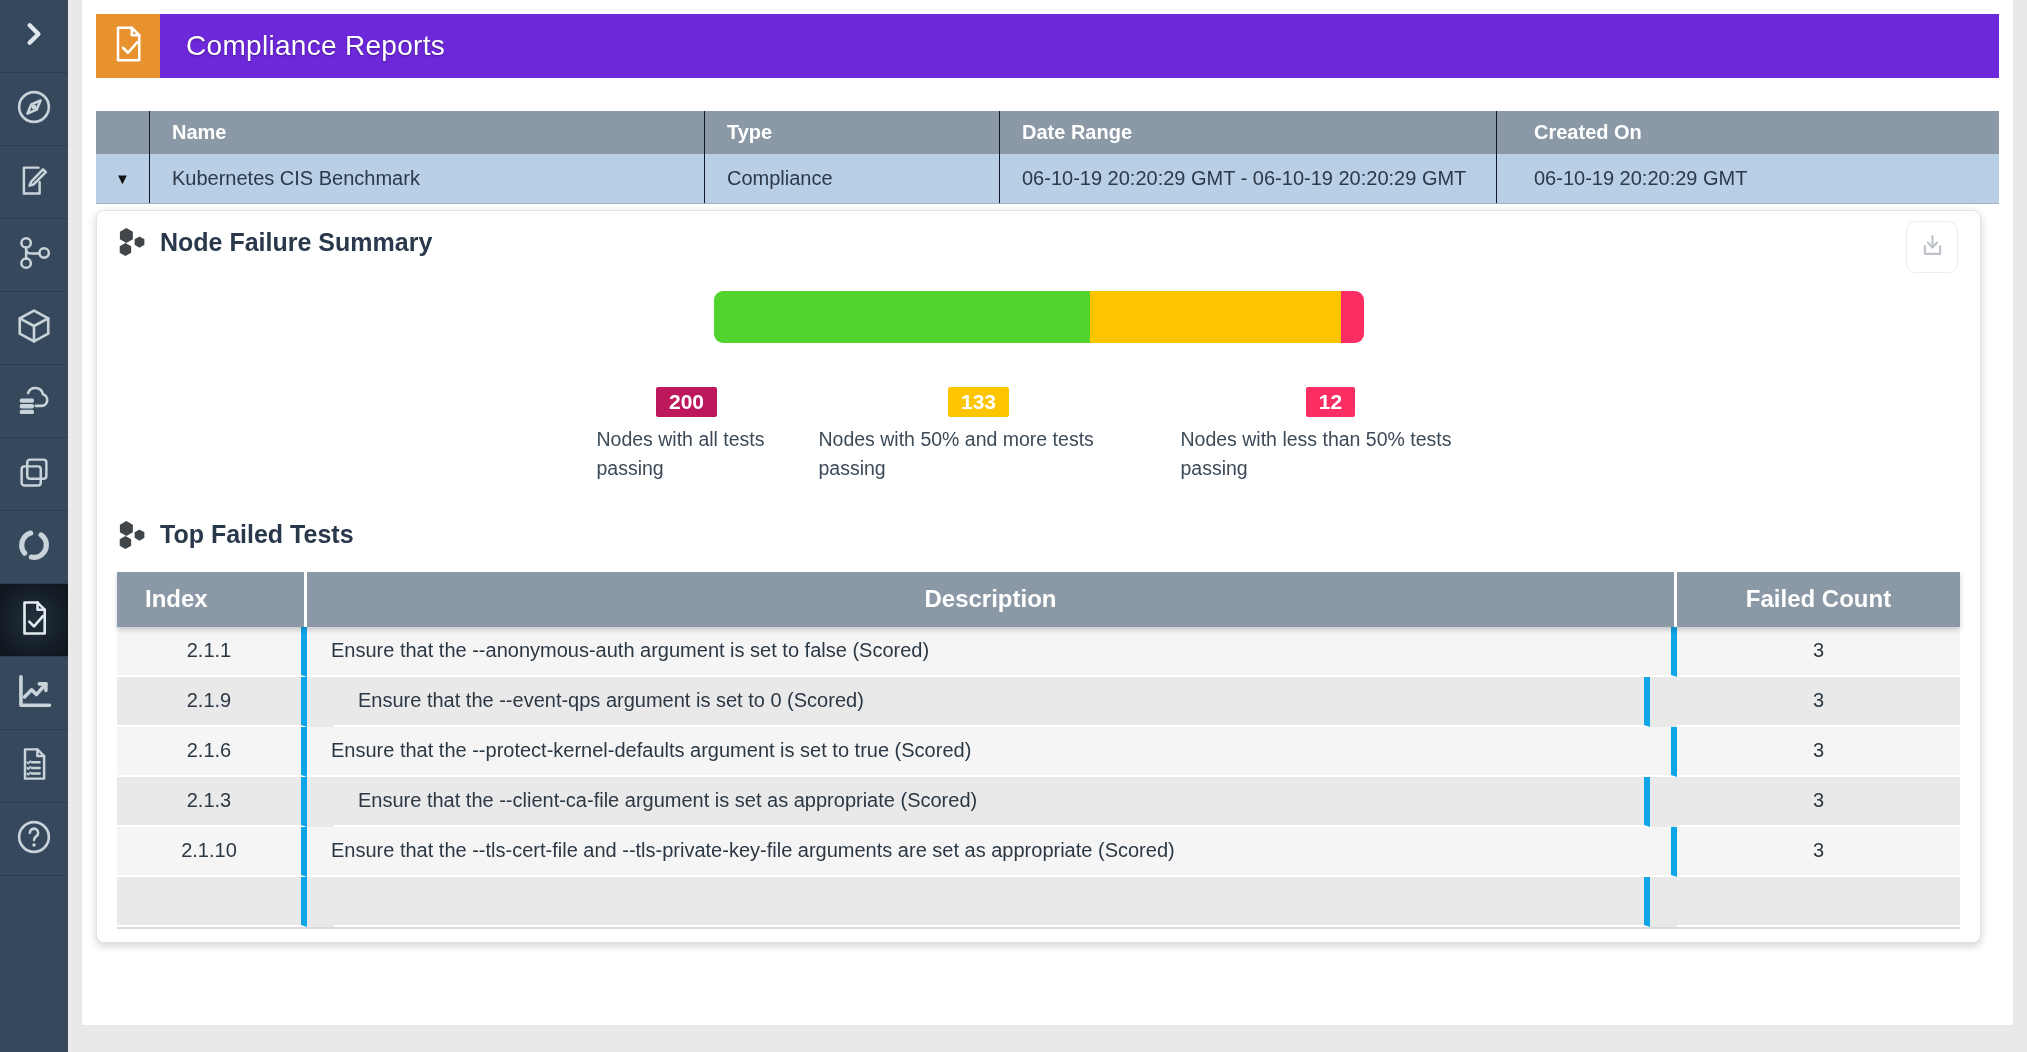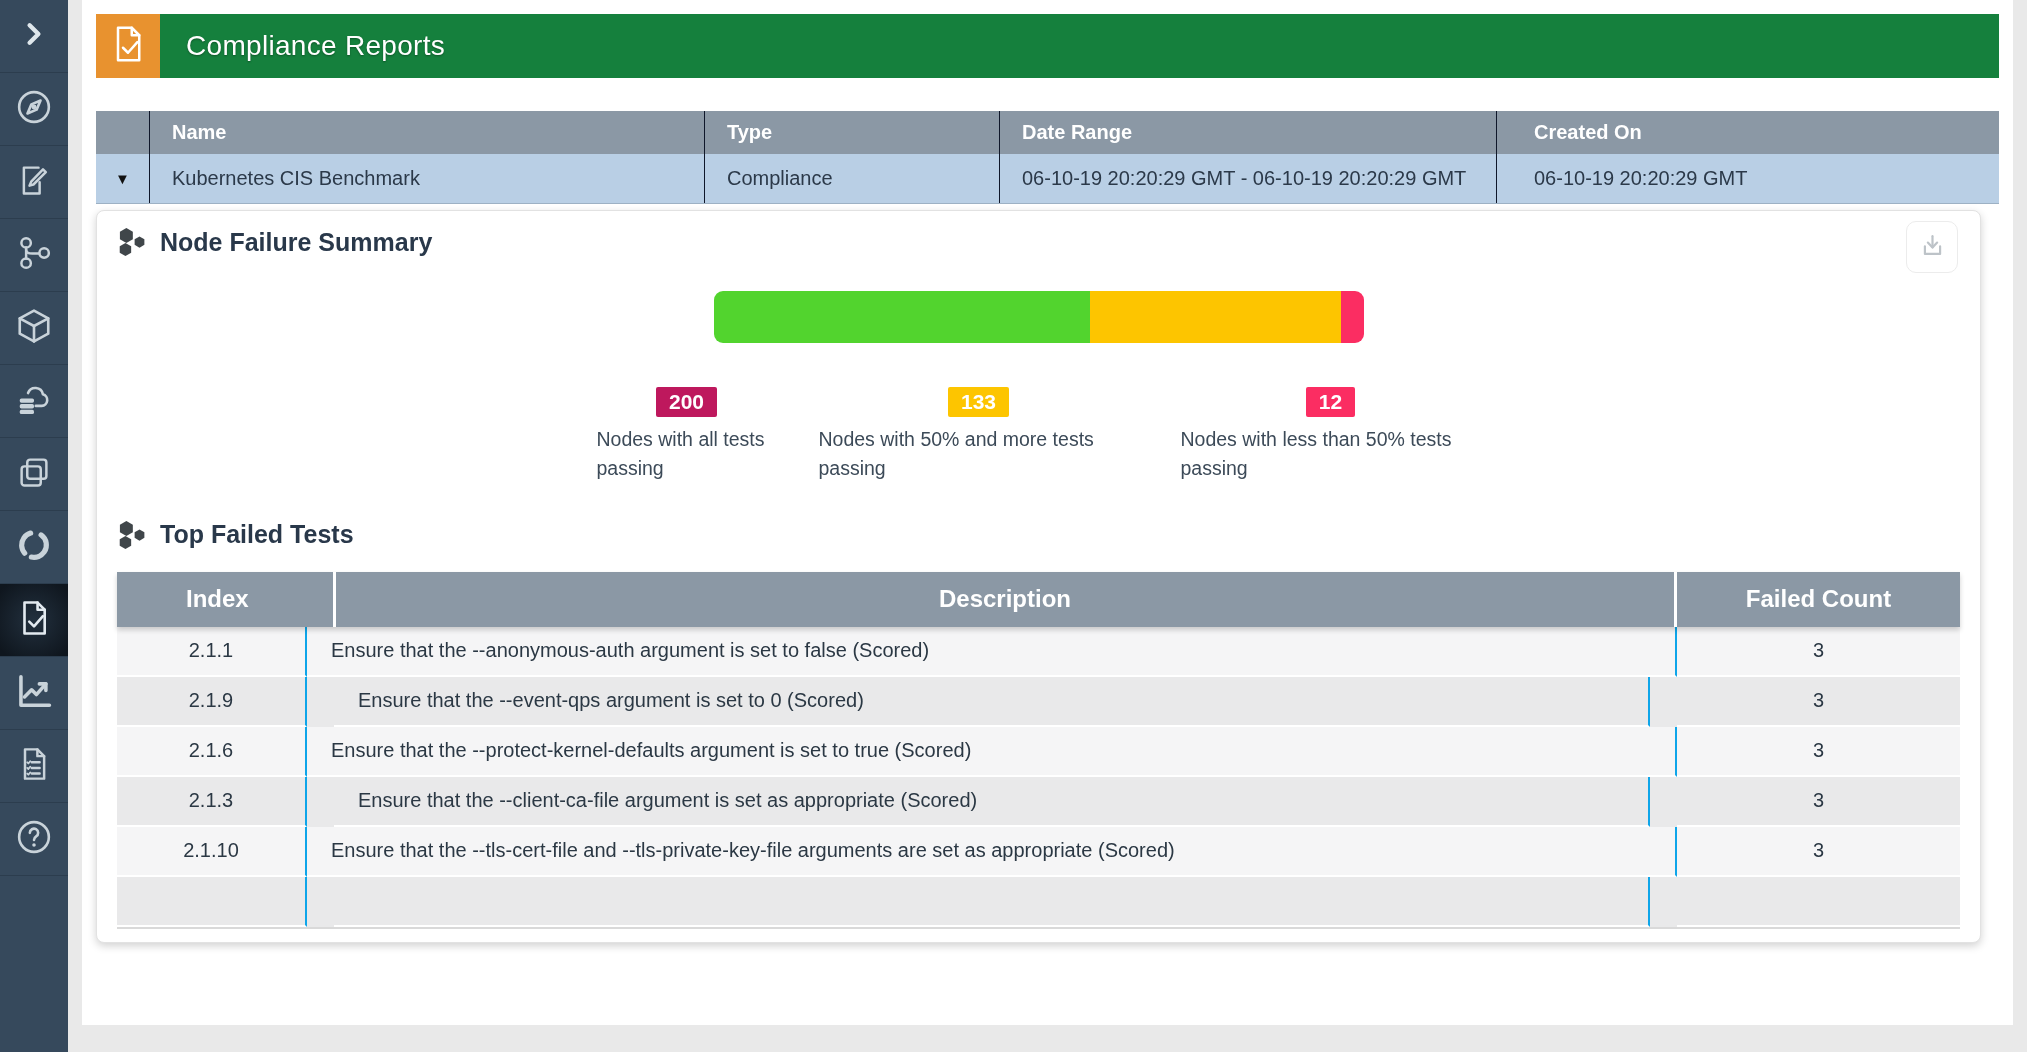--- a/index.html
+++ b/index.html
@@ -12,21 +12,21 @@
   .side-item svg { stroke:#c9d3da; fill:none; stroke-width:2.2; stroke-linecap:round; stroke-linejoin:round; }
   .side-item.active { background:radial-gradient(circle at 50% 50%, #22303e 0%, #0f161e 90%); }
   .side-item.active svg { stroke:#e3eaf0; }
 
   
   .main { position:absolute; left:82px; top:0; right:14px; bottom:27px; background:#ffffff; padding:14px 14px 0 14px; }
 
   .app-header { display:flex; height:64px; }
   .app-header .icon-box { width:64px; height:64px; background:#e8922f; display:flex; align-items:center; justify-content:center; flex:0 0 64px; }
   .app-header .icon-box svg { stroke:#ffffff; fill:none; stroke-width:2; stroke-linecap:round; stroke-linejoin:round; }
-  .app-header .bar { flex:1; background:#15803d; color:#ffffff; display:flex; align-items:center; padding-left:26px; font-size:28px; letter-spacing:.3px; text-shadow:0 1px 2px rgba(0,0,0,.35); }
+  .app-header .bar { flex:1; background:#6d28d9; color:#ffffff; display:flex; align-items:center; padding-left:26px; font-size:28px; letter-spacing:.3px; text-shadow:0 1px 2px rgba(0,0,0,.35); }
 
   
   .report-table { margin-top:33px; font-size:20px; }
   .rt-header { display:flex; height:43px; background:#8b98a5; color:#fff; font-weight:bold; }
   .rt-row { display:flex; height:50px; background:#b9cfe5; color:#2b3949; border-bottom:1px solid #9db1c4; cursor:pointer; }
   .rt-cell { display:flex; align-items:center; padding-left:22px; border-right:1px solid #0f172a; overflow:hidden; white-space:nowrap; }
   .rt-cell:last-child { border-right:none; }
   .c-exp  { flex:0 0 54px; justify-content:center; padding-left:0; }
   .c-name { flex:0 0 555px; }
   .c-type { flex:0 0 295px; }
@@ -58,27 +58,27 @@
   .legend-label { margin-top:8px; font-size:19.5px; color:#3c4a58; line-height:1.5; }
   .w1 { max-width:180px; } .w2 { max-width:320px; } .w3 { max-width:300px; }
 
   
   .failed-title { margin-top:36px; }
   .ft-table { margin-top:22px; border-bottom:2px solid #d9d9d9; }
   .ft-header { display:flex; height:55px; background:#8b98a5; color:#fff; font-weight:bold; font-size:24px;
                position:relative; z-index:1; box-shadow:0 3px 5px rgba(0,0,0,.18); }
   .ft-hcell { display:flex; align-items:center; border-right:3px solid #fff; }
   .ft-hcell:last-child { border-right:none; }
-  .h-index { flex:0 0 190px; padding-left:40px;margin-left:29px; }
+  .h-index { flex:0 0 190px; padding-left:28px; }
   .h-desc  { flex:1; justify-content:center; }
   .h-count { flex:0 0 283px; justify-content:center; }
   .ft-row { display:flex; height:50px; font-size:20px; color:#2b3844; }
   .ft-row.odd  { background:#f5f5f6; }
   .ft-row.even { background:#e9e9ea;gap:27px; }
-  .ft-cell { display:flex; align-items:center; border-right:2px solid #0ea5e9; border-bottom:2px solid #fff; }
+  .ft-cell { display:flex; align-items:center; border-right:6px solid #0ea5e9; border-bottom:2px solid #fff; }
   .ft-cell:last-child { border-right:none; }
   .b-index { flex:0 0 190px; justify-content:center; }
   .b-desc  { flex:1; padding-left:24px; }
   .b-count { flex:0 0 283px; justify-content:center; }
 </style>
 </head>
 <body>
 
 <div class="app">
 

